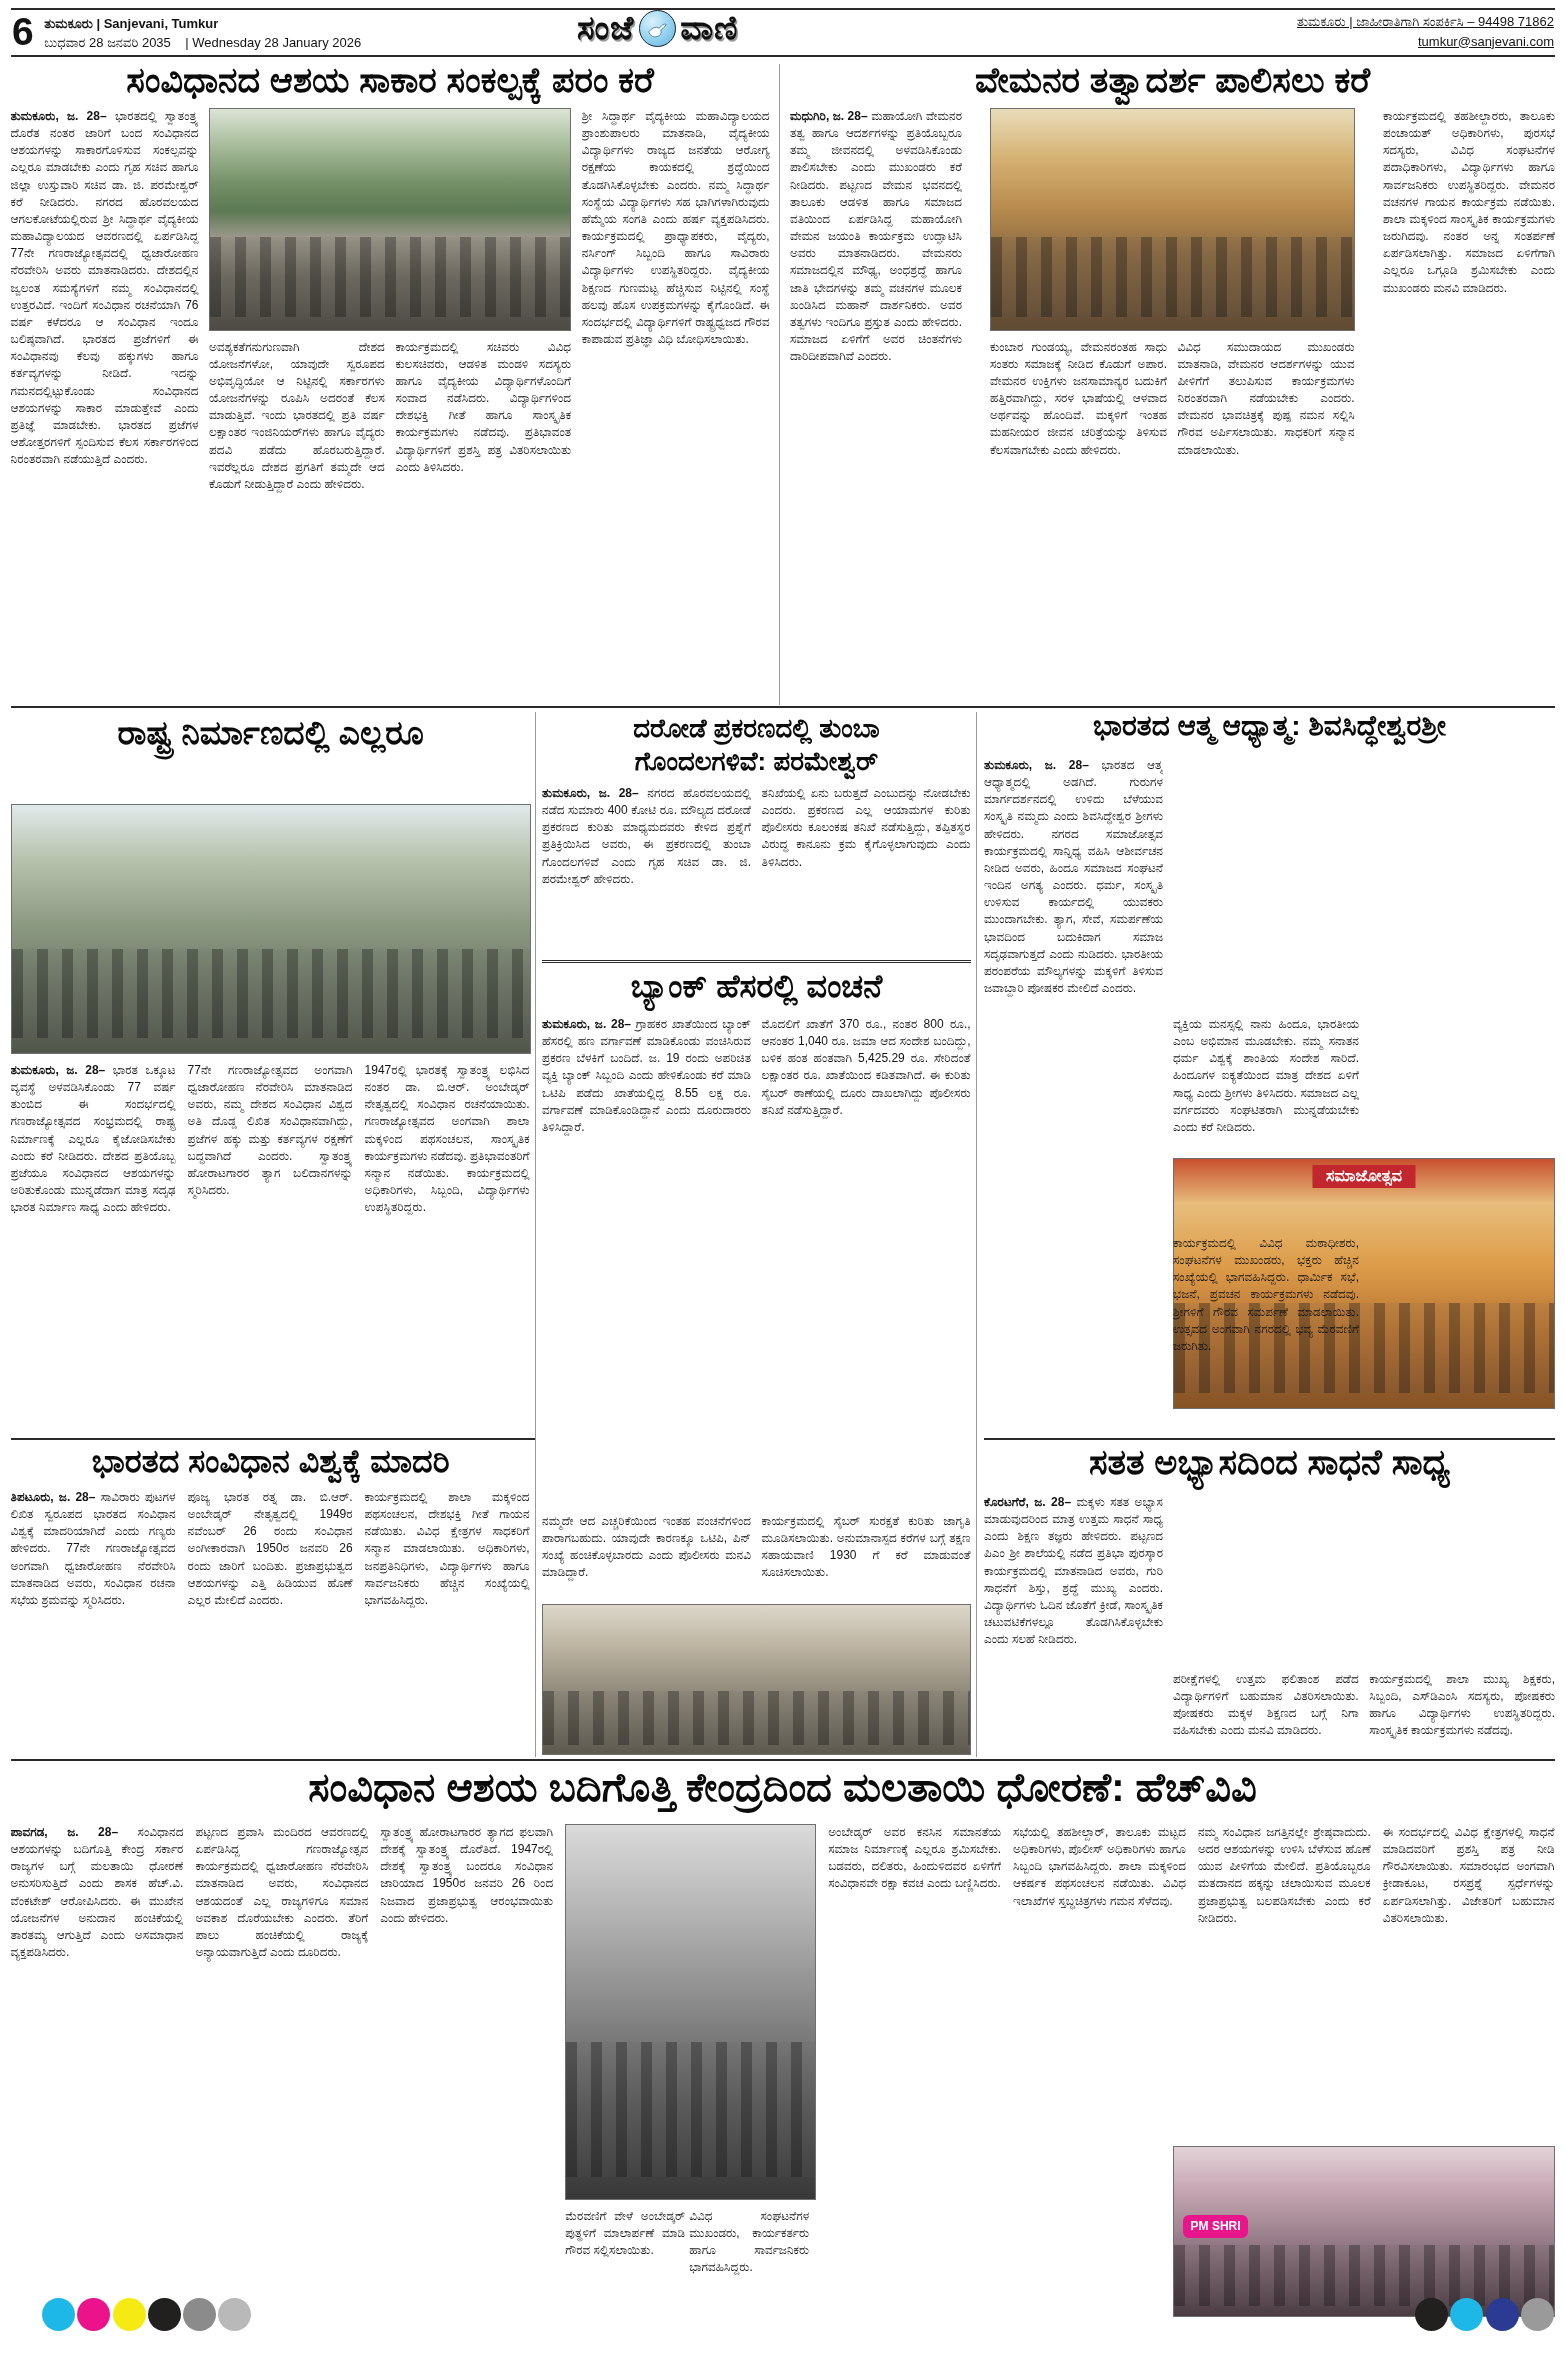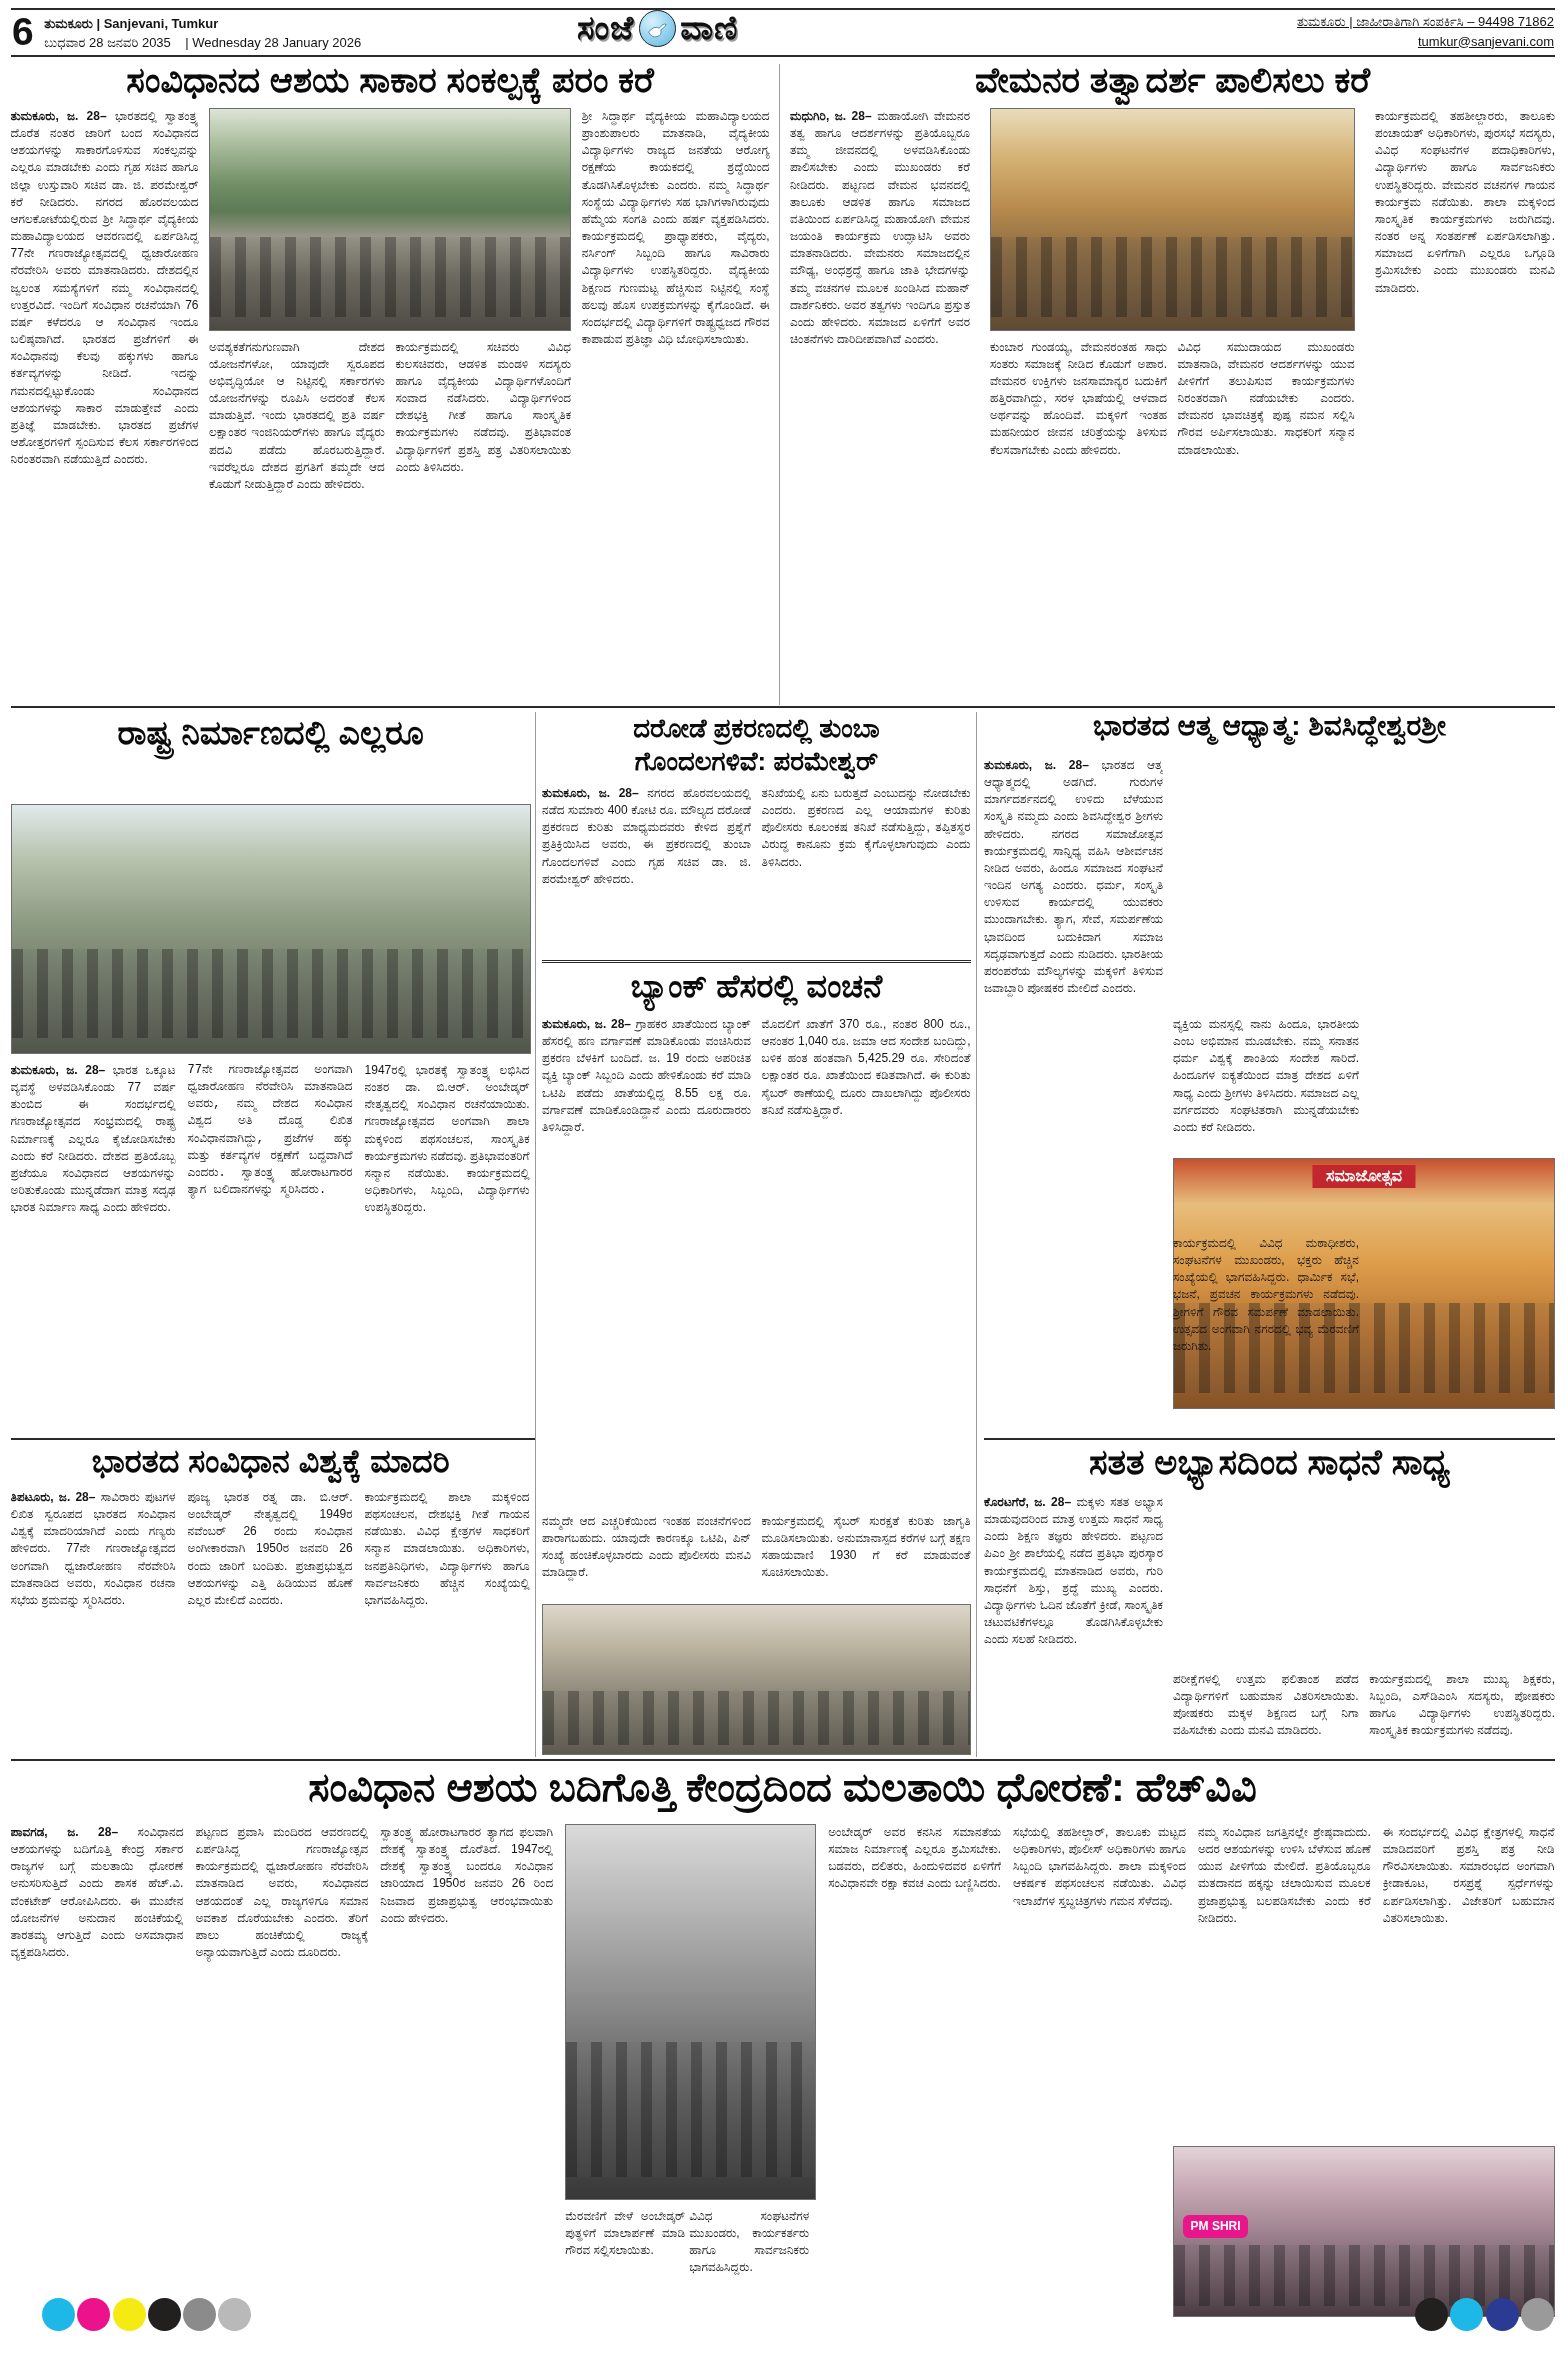--- a/index.html
+++ b/index.html
@@ -94,21 +94,21 @@
       <div class="photo ph-a1" style="width:362px;height:223px;"></div>
       <div class="body-flex" style="gap:10.6px;margin-top:7.6px;">
         <div class="col" style="width:176px;height:361px;">ಅವಶ್ಯಕತೆಗನುಗುಣವಾಗಿ ದೇಶದ ಯೋಜನೆಗಳೋ, ಯಾವುದೇ ಸ್ವರೂಪದ ಅಭಿವೃದ್ಧಿಯೋ ಆ ನಿಟ್ಟಿನಲ್ಲಿ ಸರ್ಕಾರಗಳು ಯೋಜನೆಗಳನ್ನು ರೂಪಿಸಿ ಅದರಂತೆ ಕೆಲಸ ಮಾಡುತ್ತಿವೆ. ಇಂದು ಭಾರತದಲ್ಲಿ ಪ್ರತಿ ವರ್ಷ ಲಕ್ಷಾಂತರ ಇಂಜಿನಿಯರ್‌ಗಳು ಹಾಗೂ ವೈದ್ಯರು ಪದವಿ ಪಡೆದು ಹೊರಬರುತ್ತಿದ್ದಾರೆ. ಇವರೆಲ್ಲರೂ ದೇಶದ ಪ್ರಗತಿಗೆ ತಮ್ಮದೇ ಆದ ಕೊಡುಗೆ ನೀಡುತ್ತಿದ್ದಾರೆ ಎಂದು ಹೇಳಿದರು.</div>
         <div class="col" style="width:176px;height:361px;">ಕಾರ್ಯಕ್ರಮದಲ್ಲಿ ಸಚಿವರು ವಿವಿಧ ಕುಲಸಚಿವರು, ಆಡಳಿತ ಮಂಡಳಿ ಸದಸ್ಯರು ಹಾಗೂ ವೈದ್ಯಕೀಯ ವಿದ್ಯಾರ್ಥಿಗಳೊಂದಿಗೆ ಸಂವಾದ ನಡೆಸಿದರು. ವಿದ್ಯಾರ್ಥಿಗಳಿಂದ ದೇಶಭಕ್ತಿ ಗೀತೆ ಹಾಗೂ ಸಾಂಸ್ಕೃತಿಕ ಕಾರ್ಯಕ್ರಮಗಳು ನಡೆದವು. ಪ್ರತಿಭಾವಂತ ವಿದ್ಯಾರ್ಥಿಗಳಿಗೆ ಪ್ರಶಸ್ತಿ ಪತ್ರ ವಿತರಿಸಲಾಯಿತು ಎಂದು ತಿಳಿಸಿದರು.</div>
       </div>
     </div>
     <div class="col" style="width:188px;height:595px;">ಶ್ರೀ ಸಿದ್ಧಾರ್ಥ ವೈದ್ಯಕೀಯ ಮಹಾವಿದ್ಯಾಲಯದ ಪ್ರಾಂಶುಪಾಲರು ಮಾತನಾಡಿ, ವೈದ್ಯಕೀಯ ವಿದ್ಯಾರ್ಥಿಗಳು ರಾಜ್ಯದ ಜನತೆಯ ಆರೋಗ್ಯ ರಕ್ಷಣೆಯ ಕಾಯಕದಲ್ಲಿ ಶ್ರದ್ಧೆಯಿಂದ ತೊಡಗಿಸಿಕೊಳ್ಳಬೇಕು ಎಂದರು. ನಮ್ಮ ಸಿದ್ಧಾರ್ಥ ಸಂಸ್ಥೆಯ ವಿದ್ಯಾರ್ಥಿಗಳು ಸಹ ಭಾಗಿಗಳಾಗಿರುವುದು ಹೆಮ್ಮೆಯ ಸಂಗತಿ ಎಂದು ಹರ್ಷ ವ್ಯಕ್ತಪಡಿಸಿದರು. ಕಾರ್ಯಕ್ರಮದಲ್ಲಿ ಪ್ರಾಧ್ಯಾಪಕರು, ವೈದ್ಯರು, ನರ್ಸಿಂಗ್ ಸಿಬ್ಬಂದಿ ಹಾಗೂ ಸಾವಿರಾರು ವಿದ್ಯಾರ್ಥಿಗಳು ಉಪಸ್ಥಿತರಿದ್ದರು. ವೈದ್ಯಕೀಯ ಶಿಕ್ಷಣದ ಗುಣಮಟ್ಟ ಹೆಚ್ಚಿಸುವ ನಿಟ್ಟಿನಲ್ಲಿ ಸಂಸ್ಥೆ ಹಲವು ಹೊಸ ಉಪಕ್ರಮಗಳನ್ನು ಕೈಗೊಂಡಿದೆ. ಈ ಸಂದರ್ಭದಲ್ಲಿ ವಿದ್ಯಾರ್ಥಿಗಳಿಗೆ ರಾಷ್ಟ್ರಧ್ವಜದ ಗೌರವ ಕಾಪಾಡುವ ಪ್ರತಿಜ್ಞಾ ವಿಧಿ ಬೋಧಿಸಲಾಯಿತು.</div>
   </div>
 
   <div class="abs hl" style="left:790px;top:61px;width:765px;font-size:35px;line-height:1.1;">ವೇಮನರ ತತ್ವಾದರ್ಶ ಪಾಲಿಸಲು ಕರೆ</div>
-  <div class="abs body-flex" style="left:790px;top:108px;width:765px;height:595px;gap:20px;">
+  <div class="abs body-flex" style="left:790px;top:108px;width:765px;height:595px;gap:28px;">
     <div class="col" style="width:189px;height:595px;">
       <p><span class="dateline">ಮಧುಗಿರಿ, ಜ. 28–</span>
       <span>ಮಹಾಯೋಗಿ ವೇಮನರ ತತ್ವ ಹಾಗೂ ಆದರ್ಶಗಳನ್ನು ಪ್ರತಿಯೊಬ್ಬರೂ ತಮ್ಮ ಜೀವನದಲ್ಲಿ ಅಳವಡಿಸಿಕೊಂಡು ಪಾಲಿಸಬೇಕು ಎಂದು ಮುಖಂಡರು ಕರೆ ನೀಡಿದರು. ಪಟ್ಟಣದ ವೇಮನ ಭವನದಲ್ಲಿ ತಾಲೂಕು ಆಡಳಿತ ಹಾಗೂ ಸಮಾಜದ ವತಿಯಿಂದ ಏರ್ಪಡಿಸಿದ್ದ ಮಹಾಯೋಗಿ ವೇಮನ ಜಯಂತಿ ಕಾರ್ಯಕ್ರಮ ಉದ್ಘಾಟಿಸಿ ಅವರು ಮಾತನಾಡಿದರು. ವೇಮನರು ಸಮಾಜದಲ್ಲಿನ ಮೌಢ್ಯ, ಅಂಧಶ್ರದ್ಧೆ ಹಾಗೂ ಜಾತಿ ಭೇದಗಳನ್ನು ತಮ್ಮ ವಚನಗಳ ಮೂಲಕ ಖಂಡಿಸಿದ ಮಹಾನ್ ದಾರ್ಶನಿಕರು. ಅವರ ತತ್ವಗಳು ಇಂದಿಗೂ ಪ್ರಸ್ತುತ ಎಂದು ಹೇಳಿದರು. ಸಮಾಜದ ಏಳಿಗೆಗೆ ಅವರ ಚಿಂತನೆಗಳು ದಾರಿದೀಪವಾಗಿವೆ ಎಂದರು.</span></p>
     </div>
     <div style="width:365px;">
       <div class="photo ph-a2" style="width:365px;height:223px;"></div>
       <div class="body-flex" style="gap:10.6px;margin-top:7.6px;">
         <div class="col" style="width:177px;height:361px;">ಕುಂಬಾರ ಗುಂಡಯ್ಯ, ವೇಮನರಂತಹ ಸಾಧು ಸಂತರು ಸಮಾಜಕ್ಕೆ ನೀಡಿದ ಕೊಡುಗೆ ಅಪಾರ. ವೇಮನರ ಉಕ್ತಿಗಳು ಜನಸಾಮಾನ್ಯರ ಬದುಕಿಗೆ ಹತ್ತಿರವಾಗಿದ್ದು, ಸರಳ ಭಾಷೆಯಲ್ಲಿ ಆಳವಾದ ಅರ್ಥವನ್ನು ಹೊಂದಿವೆ. ಮಕ್ಕಳಿಗೆ ಇಂತಹ ಮಹನೀಯರ ಜೀವನ ಚರಿತ್ರೆಯನ್ನು ತಿಳಿಸುವ ಕೆಲಸವಾಗಬೇಕು ಎಂದು ಹೇಳಿದರು.</div>
         <div class="col" style="width:177px;height:361px;">ವಿವಿಧ ಸಮುದಾಯದ ಮುಖಂಡರು ಮಾತನಾಡಿ, ವೇಮನರ ಆದರ್ಶಗಳನ್ನು ಯುವ ಪೀಳಿಗೆಗೆ ತಲುಪಿಸುವ ಕಾರ್ಯಕ್ರಮಗಳು ನಿರಂತರವಾಗಿ ನಡೆಯಬೇಕು ಎಂದರು. ವೇಮನರ ಭಾವಚಿತ್ರಕ್ಕೆ ಪುಷ್ಪ ನಮನ ಸಲ್ಲಿಸಿ ಗೌರವ ಅರ್ಪಿಸಲಾಯಿತು. ಸಾಧಕರಿಗೆ ಸನ್ಮಾನ ಮಾಡಲಾಯಿತು.</div>
       </div>
@@ -123,21 +123,21 @@
 
   <div class="abs hl" style="left:10.6px;top:713px;width:520px;font-size:33px;line-height:1.2;">
     <div>ರಾಷ್ಟ್ರ ನಿರ್ಮಾಣದಲ್ಲಿ ಎಲ್ಲರೂ</div>
   </div>
   <div class="abs photo ph-a3" style="left:10.6px;top:804px;width:520px;height:250px;"></div>
   <div class="abs body-flex" style="left:10.6px;top:1062px;width:520px;height:372px;gap:12px;">
     <div class="col" style="width:165px;height:372px;">
       <p><span class="dateline">ತುಮಕೂರು, ಜ. 28–</span>
       <span>ಭಾರತ ಒಕ್ಕೂಟ ವ್ಯವಸ್ಥೆ ಅಳವಡಿಸಿಕೊಂಡು 77 ವರ್ಷ ತುಂಬಿದ ಈ ಸಂದರ್ಭದಲ್ಲಿ ಗಣರಾಜ್ಯೋತ್ಸವದ ಸಂಭ್ರಮದಲ್ಲಿ ರಾಷ್ಟ್ರ ನಿರ್ಮಾಣಕ್ಕೆ ಎಲ್ಲರೂ ಕೈಜೋಡಿಸಬೇಕು ಎಂದು ಕರೆ ನೀಡಿದರು. ದೇಶದ ಪ್ರತಿಯೊಬ್ಬ ಪ್ರಜೆಯೂ ಸಂವಿಧಾನದ ಆಶಯಗಳನ್ನು ಅರಿತುಕೊಂಡು ಮುನ್ನಡೆದಾಗ ಮಾತ್ರ ಸದೃಢ ಭಾರತ ನಿರ್ಮಾಣ ಸಾಧ್ಯ ಎಂದು ಹೇಳಿದರು.</span></p>
     </div>
-    <div class="col" style="width:165px;height:372px;font-family:Liberation Mono, monospace;">77ನೇ ಗಣರಾಜ್ಯೋತ್ಸವದ ಅಂಗವಾಗಿ ಧ್ವಜಾರೋಹಣ ನೆರವೇರಿಸಿ ಮಾತನಾಡಿದ ಅವರು, ನಮ್ಮ ದೇಶದ ಸಂವಿಧಾನ ವಿಶ್ವದ ಅತಿ ದೊಡ್ಡ ಲಿಖಿತ ಸಂವಿಧಾನವಾಗಿದ್ದು, ಪ್ರಜೆಗಳ ಹಕ್ಕು ಮತ್ತು ಕರ್ತವ್ಯಗಳ ರಕ್ಷಣೆಗೆ ಬದ್ಧವಾಗಿದೆ ಎಂದರು. ಸ್ವಾತಂತ್ರ್ಯ ಹೋರಾಟಗಾರರ ತ್ಯಾಗ ಬಲಿದಾನಗಳನ್ನು ಸ್ಮರಿಸಿದರು.</div>
+    <div class="col" style="width:165px;height:372px;">77ನೇ ಗಣರಾಜ್ಯೋತ್ಸವದ ಅಂಗವಾಗಿ ಧ್ವಜಾರೋಹಣ ನೆರವೇರಿಸಿ ಮಾತನಾಡಿದ ಅವರು, ನಮ್ಮ ದೇಶದ ಸಂವಿಧಾನ ವಿಶ್ವದ ಅತಿ ದೊಡ್ಡ ಲಿಖಿತ ಸಂವಿಧಾನವಾಗಿದ್ದು, ಪ್ರಜೆಗಳ ಹಕ್ಕು ಮತ್ತು ಕರ್ತವ್ಯಗಳ ರಕ್ಷಣೆಗೆ ಬದ್ಧವಾಗಿದೆ ಎಂದರು. ಸ್ವಾತಂತ್ರ್ಯ ಹೋರಾಟಗಾರರ ತ್ಯಾಗ ಬಲಿದಾನಗಳನ್ನು ಸ್ಮರಿಸಿದರು.</div>
     <div class="col" style="width:165px;height:372px;">1947ರಲ್ಲಿ ಭಾರತಕ್ಕೆ ಸ್ವಾತಂತ್ರ್ಯ ಲಭಿಸಿದ ನಂತರ ಡಾ. ಬಿ.ಆರ್. ಅಂಬೇಡ್ಕರ್ ನೇತೃತ್ವದಲ್ಲಿ ಸಂವಿಧಾನ ರಚನೆಯಾಯಿತು. ಗಣರಾಜ್ಯೋತ್ಸವದ ಅಂಗವಾಗಿ ಶಾಲಾ ಮಕ್ಕಳಿಂದ ಪಥಸಂಚಲನ, ಸಾಂಸ್ಕೃತಿಕ ಕಾರ್ಯಕ್ರಮಗಳು ನಡೆದವು. ಪ್ರತಿಭಾವಂತರಿಗೆ ಸನ್ಮಾನ ನಡೆಯಿತು. ಕಾರ್ಯಕ್ರಮದಲ್ಲಿ ಅಧಿಕಾರಿಗಳು, ಸಿಬ್ಬಂದಿ, ವಿದ್ಯಾರ್ಥಿಗಳು ಉಪಸ್ಥಿತರಿದ್ದರು.</div>
   </div>
 
   <div class="abs hl" style="left:542px;top:712px;width:429px;font-size:26px;line-height:1.25;">
     <div>ದರೋಡೆ ಪ್ರಕರಣದಲ್ಲಿ ತುಂಬಾ</div>
     <div>ಗೊಂದಲಗಳಿವೆ: ಪರಮೇಶ್ವರ್</div>
   </div>
   <div class="abs body-flex" style="left:542px;top:785px;width:429px;height:170px;gap:10.6px;">
     <div class="col" style="width:209px;height:170px;">
       <p><span class="dateline">ತುಮಕೂರು, ಜ. 28–</span>

